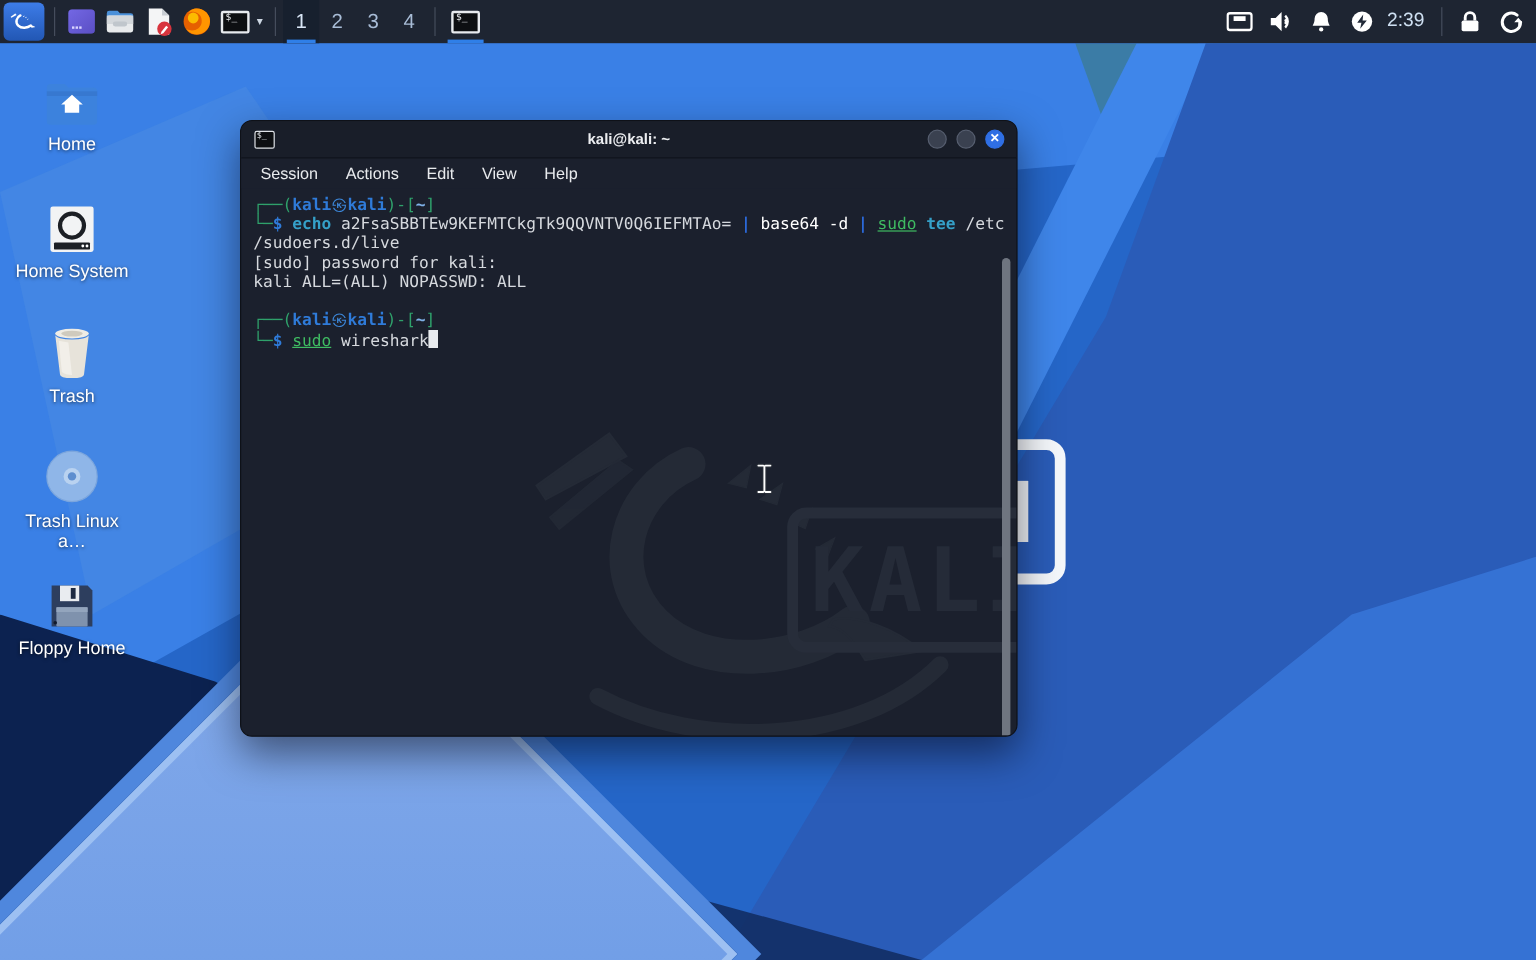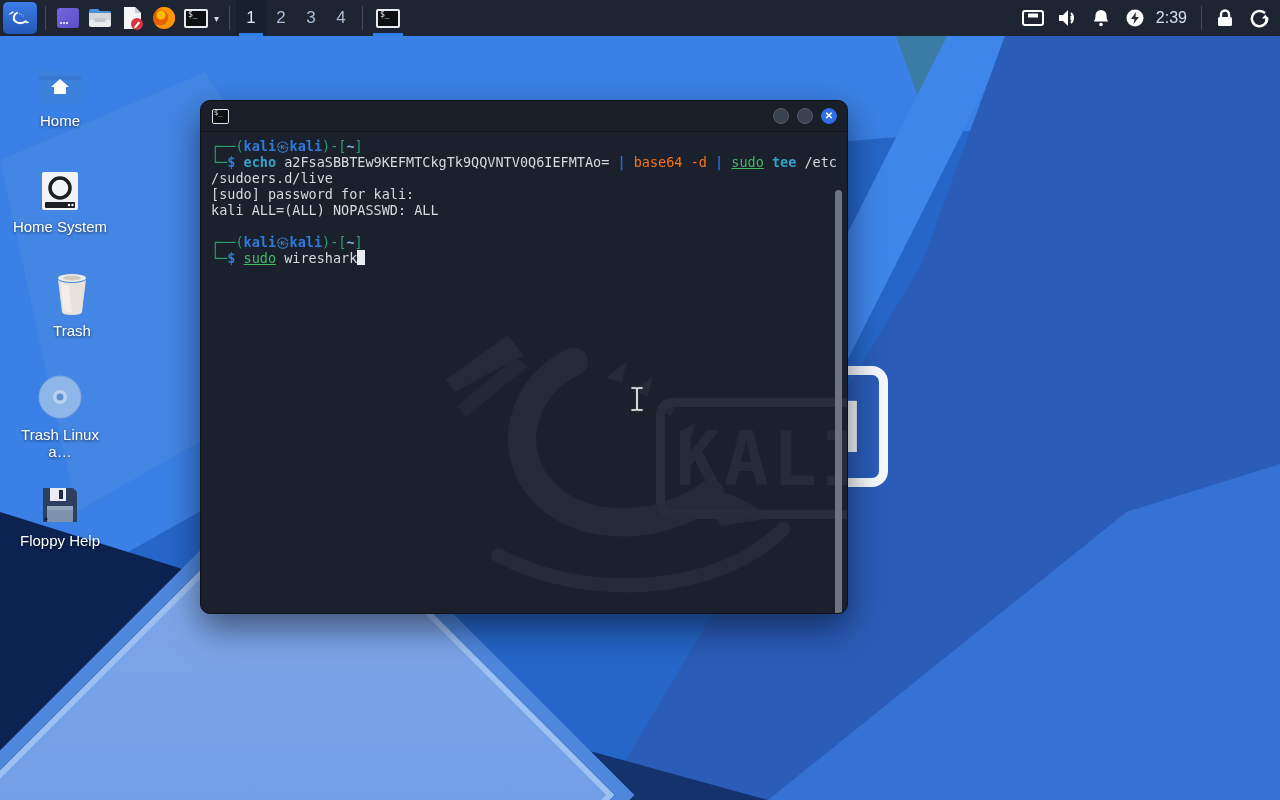--- a/index.html
+++ b/index.html
@@ -70,21 +70,21 @@
              color:#e8eaed; font-size:13.5px; flex:0 0 auto; }
   .termbody { position:relative; flex:1; font-family:"DejaVu Sans Mono",monospace; font-size:13.5px; line-height:16px;
               color:#d6d9de; overflow:hidden; }
   .lines { position:absolute; left:10px; top:6px; right:18px; white-space:pre; z-index:3; }
   .frame { color:#2fa16b; }
   .user  { color:#2f7bd9; font-weight:bold; }
   .at    { color:#3c86d8; }
   .tilde { color:#7fb1e8; font-weight:bold; }
   .dol   { color:#2f7bd9; font-weight:bold; }
   .ccyan { color:#35a0c8;font-weight:bold; }
-  .cblue { color:#f97316; }
+  .cblue { color:#ffffff; }
   .pipe  { color:#2b68d8; font-weight:bold; }
   .sudo  { color:#3fbb62; text-decoration:underline; }
   .plain { color:#d6d9de;text-align:right; }
   .cursor{ display:inline-block; width:8px; height:15px; background:#e8ebef; vertical-align:-2px; }
   .scrollbar { position:absolute; right:5px; top:58px; width:7px; height:450px; background:#6f7580; border-radius:4px; z-index:4; }
   
   .wm-box { position:absolute; left:455px; top:266px; width:233px; height:121px; border:9px solid #272d3a;
             border-radius:16px; display:flex; align-items:center; justify-content:center; z-index:1; }
   .wm-box span { font-size:74px; font-weight:bold; color:#252b38; letter-spacing:4px; line-height:1; }
   .wm-dragon { position:absolute; left:230px; top:140px; z-index:1; }
@@ -262,21 +262,21 @@
         <rect x="3" y="2" width="36" height="38" rx="2" fill="#f2f3f4"></rect>
         <circle cx="21" cy="18" r="10" fill="none" stroke="#1c1f24" stroke-width="3.5"></circle>
         <rect x="6" y="32" width="30" height="6" rx="1" fill="#1c1f24"></rect>
         <circle cx="30" cy="35" r="1.2" fill="#fff"></circle>
         <circle cx="33.5" cy="35" r="1.2" fill="#fff"></circle>
       </svg>
   </div>
   <div class="lbl">Home System</div>
 </div>
 
-<div class="dicon" style="left:20px; top:268px;">
+<div class="dicon" style="left:8px; top:268px;">
   <div class="img">
     <svg width="40" height="44" viewBox="0 0 40 44">
         <ellipse cx="20" cy="6" rx="14" ry="4" fill="#efece5"></ellipse>
         <ellipse cx="20" cy="6" rx="9" ry="2.4" fill="#cfcabe"></ellipse>
         <path d="M6 7 L10 40 q0 3 10 3 t10 -3 L34 7 a14 4 0 0 1 -28 0 Z" fill="#e7e3da"></path>
         <path d="M9 12 l2.5 26 q3 2.5 8.5 2.5 l-3 -27 Z" fill="#f6f4ef" opacity=".7"></path>
       </svg>
   </div>
   <div class="lbl">Trash</div>
 </div>
@@ -297,31 +297,39 @@
   <div class="img">
     <svg width="42" height="42" viewBox="0 0 42 42">
         <path d="M4 4 h30 l4 4 v30 h-34 Z" fill="#2d3e5e"></path>
         <rect x="11" y="4" width="16" height="13" fill="#e9ecf0"></rect>
         <rect x="20" y="6" width="4" height="9" fill="#1d2a42"></rect>
         <rect x="8" y="22" width="26" height="16" rx="1" fill="#7f92ad"></rect>
         <rect x="8" y="22" width="26" height="4" fill="#93a5bd"></rect>
         <circle cx="7" cy="35" r="1.5" fill="#111a2c"></circle>
       </svg>
   </div>
-  <div class="lbl">Floppy Help</div>
+  <div class="lbl">Floppy Home</div>
 </div>
 
 <div class="window">
   <div class="titlebar">
     <div class="tb-icon">$_</div>
+    <div class="tb-title">kali@kali: ~</div>
     <div class="tb-btns">
       <div class="wbtn"></div>
       <div class="wbtn"></div>
       <div class="wbtn close">✕</div>
     </div>
+  </div>
+  <div class="menubar">
+    <span>Session</span>
+    <span>Actions</span>
+    <span>Edit</span>
+    <span>View</span>
+    <span>Help</span>
   </div>
   <div class="termbody">
     <svg class="wm-dragon" width="380" height="340" viewBox="0 0 400 360">
       <g fill="#242a36" stroke="#242a36">
         <path d="M95 88 L24 126 L16 114 L80 68 Z" stroke-width="2"></path>
         <path d="M100 100 L36 152 L28 142 L88 92 Z" stroke-width="2" opacity=".8"></path>
         <path d="M150 95 C 95 120, 75 190, 120 235 C 165 280, 250 270, 295 235" fill="none" stroke-width="30" stroke-linecap="round"></path>
         <path d="M278 232 C 300 228, 332 240, 356 260 L 306 268 C 296 252, 288 240, 274 238 Z" stroke-width="2"></path>
         <path d="M185 112 l20 -16 l-4 20 z M213 126 l20 -14 l-5 19 z M240 146 l19 -12 l-6 18 z M262 170 l17 -10 l-6 16 z" stroke-width="1"></path>
         <path d="M70 300 C 160 348, 300 344, 372 272" fill="none" stroke-width="15" stroke-linecap="round"></path>

